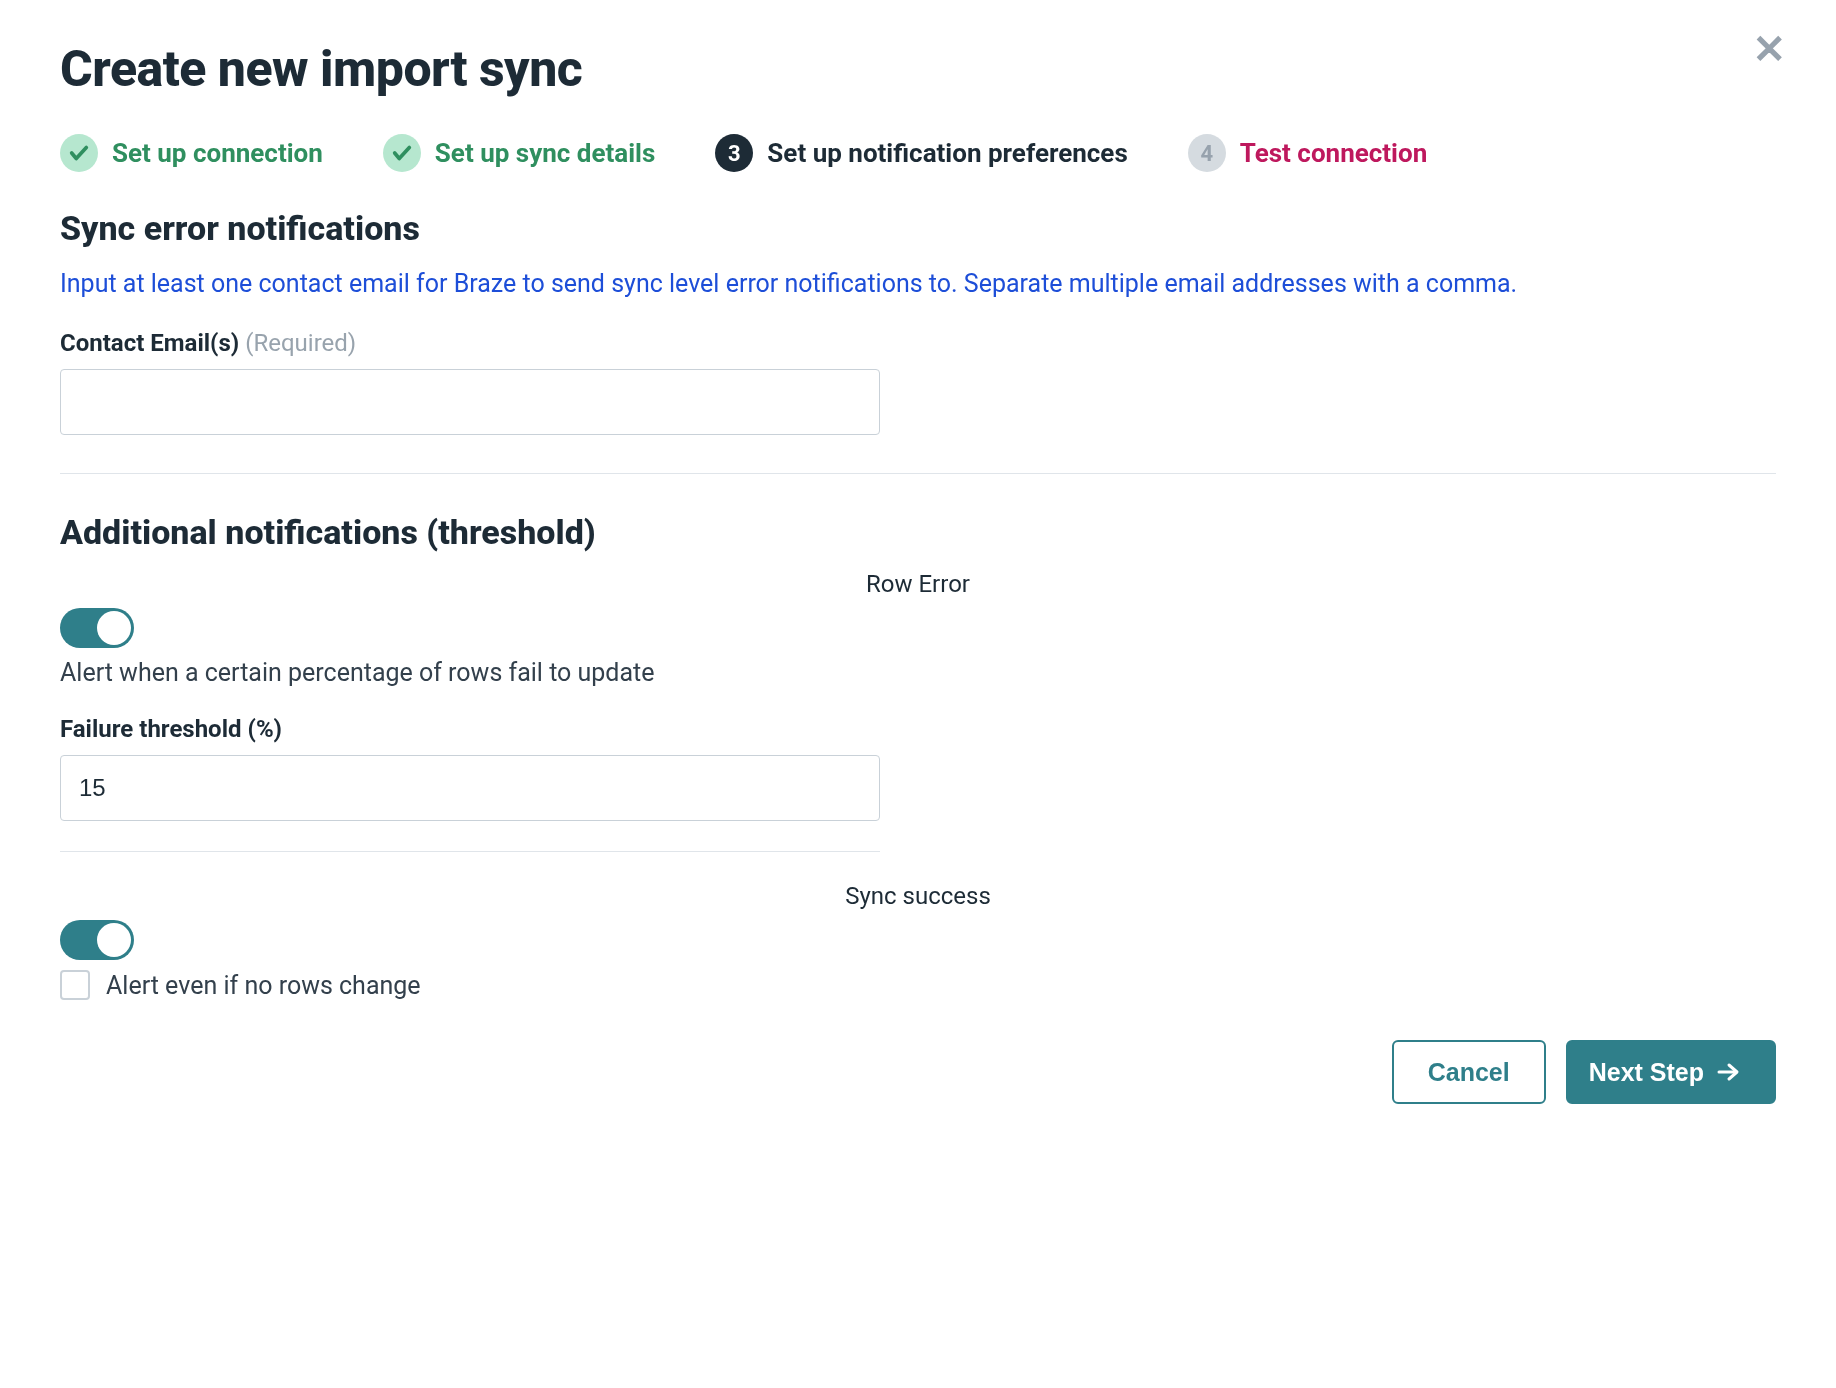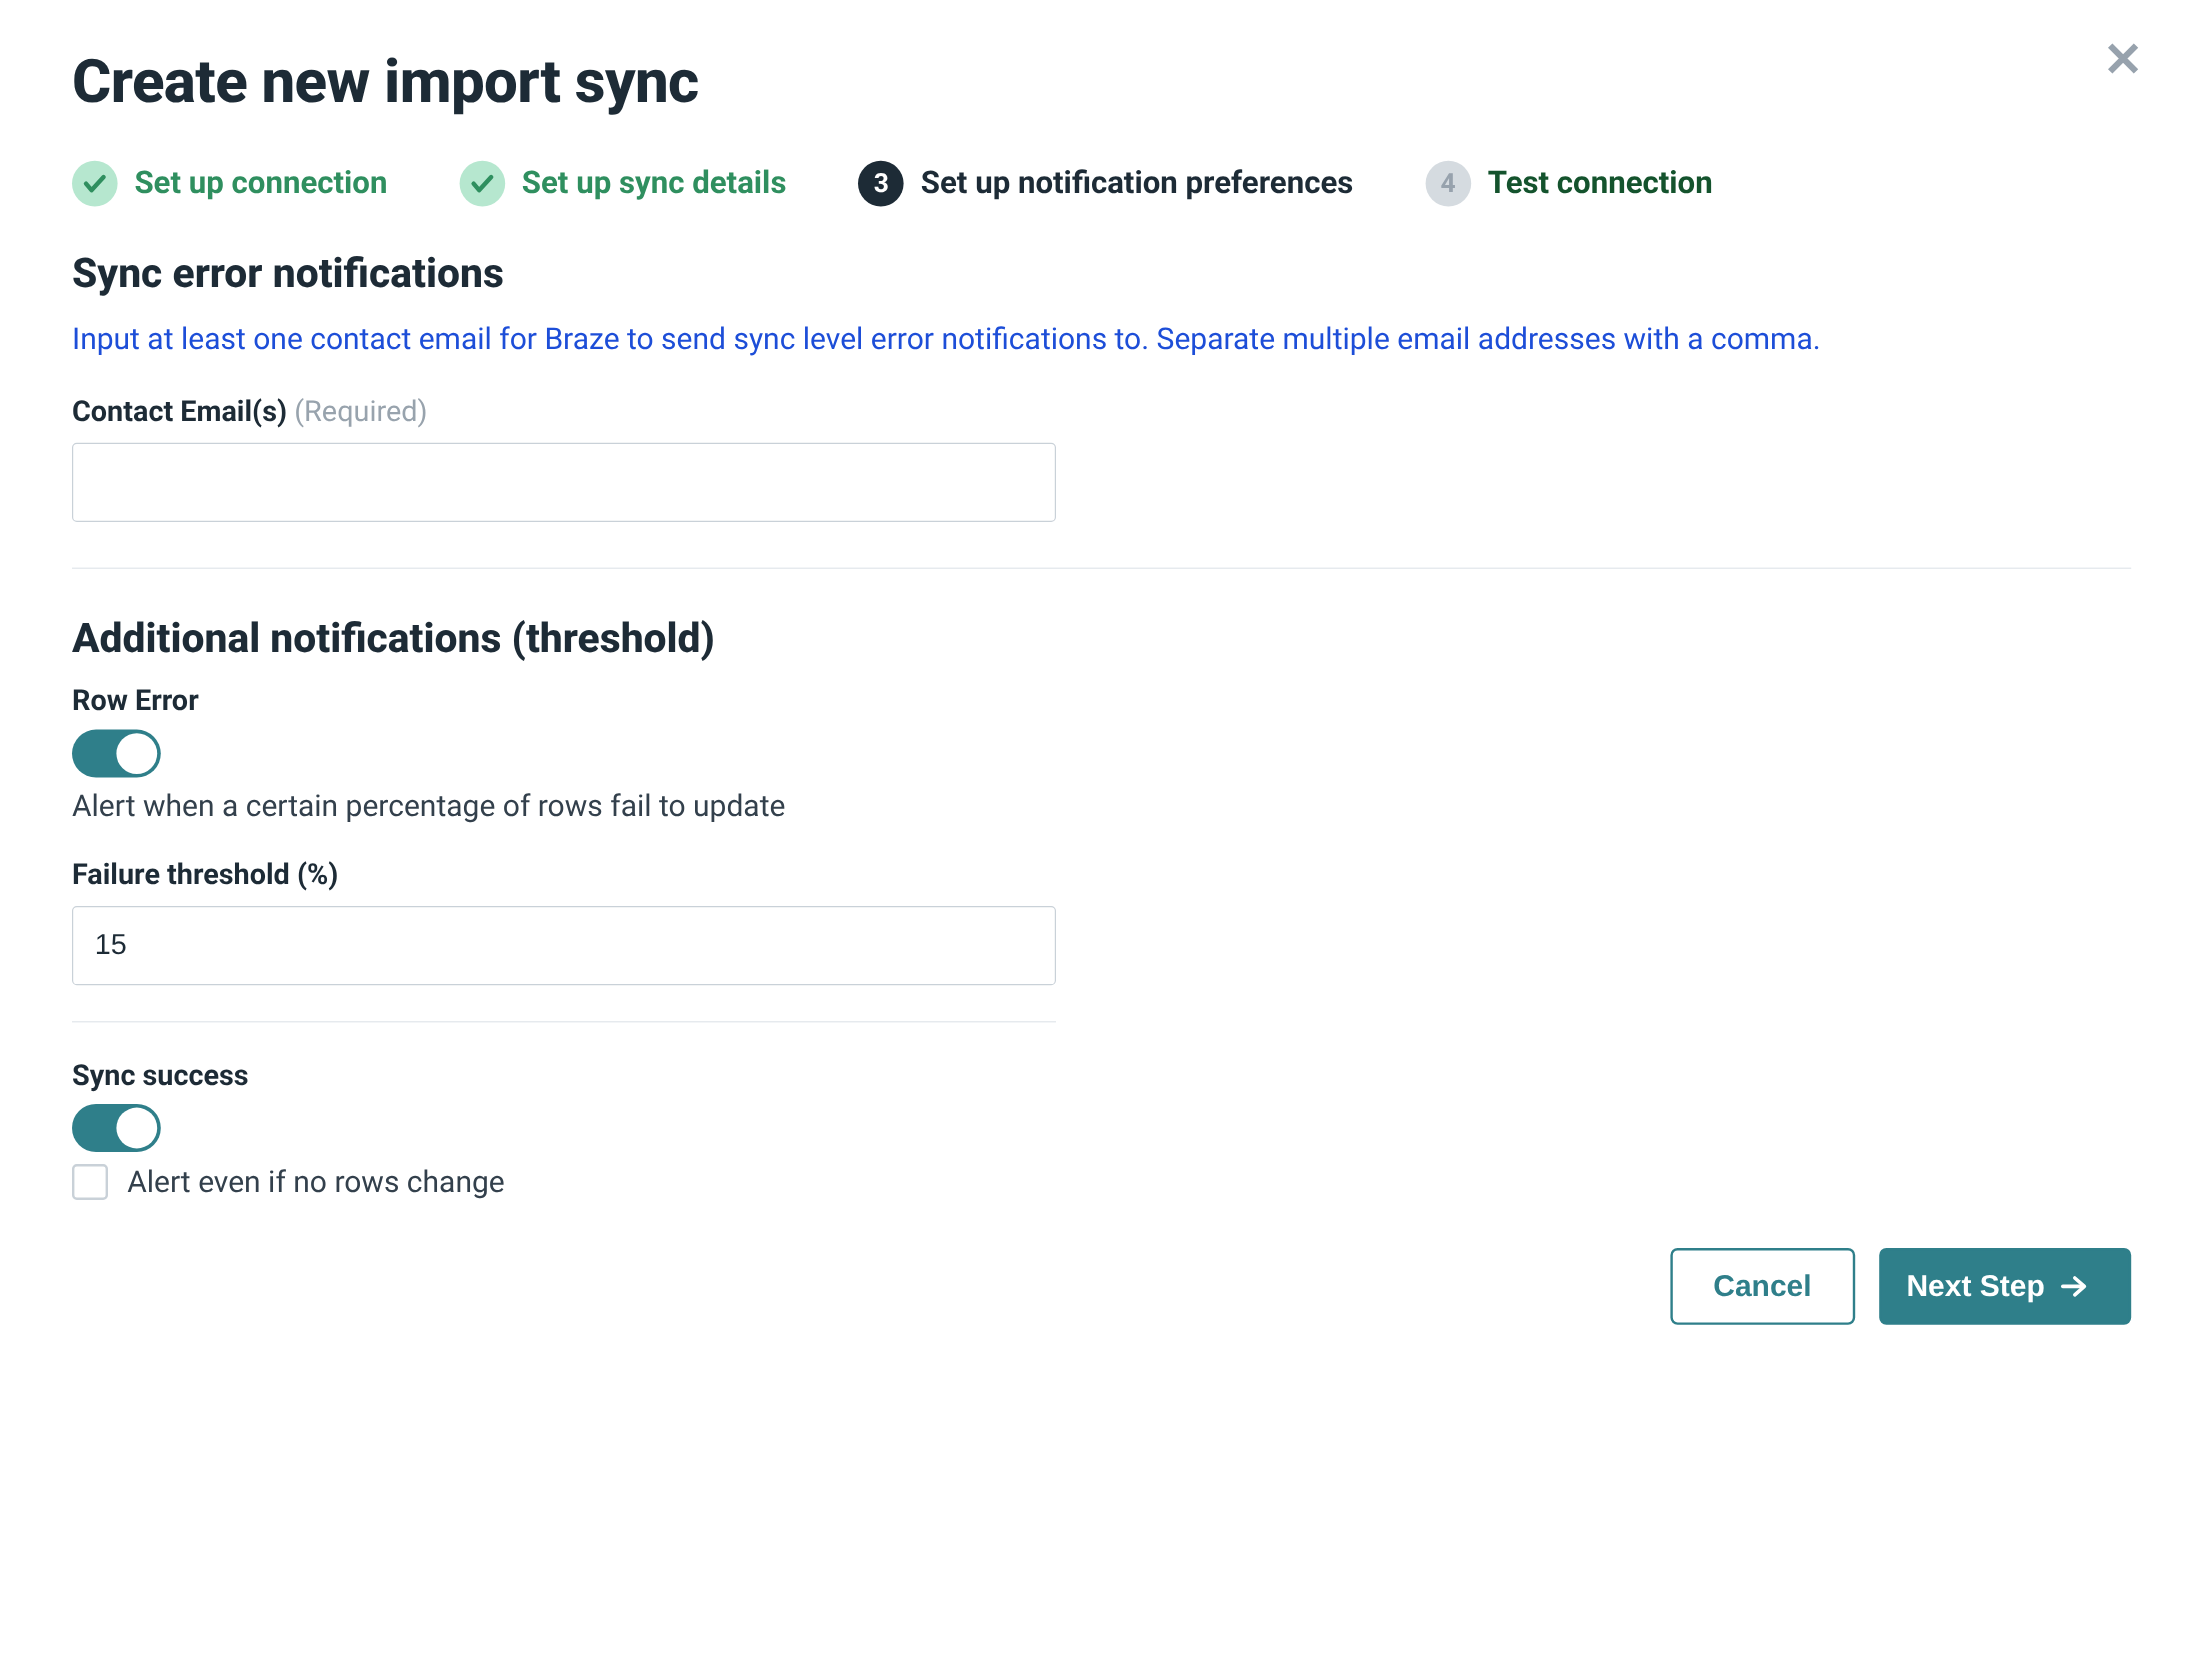--- a/index.html
+++ b/index.html
@@ -27,21 +27,21 @@
 .step-badge {
   width: 38px; height: 38px; border-radius: 50%; display: flex;
   align-items: center; justify-content: center; font-weight: 700; font-size: 22px;
 }
 .step-badge.done { background: #b6e7cf; color: #2f8f5f; }
 .step-badge.current { background: #1d2b36; color: #fff; }
 .step-badge.future { background: #d5dbe0; color: #97a2ad; }
 .step-label { font-size: 26px; font-weight: 700; }
 .step.done .step-label { color: #2f8f5f; }
 .step.current .step-label { color: #1d2b36; }
-.step.future .step-label { color: #14532d; }
+.step.future .step-label { color: #be185d; }
 .check-icon { width: 22px; height: 22px; }
 h2.section-title {
   font-size: 34px; font-weight: 800; color: #1d2b36; margin-bottom: 18px;
 }
 p.section-desc {
   font-size: 25px; color: #1d4ed8; line-height: 1.4; margin-bottom: 28px;
   max-width: 1650px;
 }
 .field-label {
   font-size: 24px; font-weight: 700; color: #1d2b36; margin-bottom: 12px;
@@ -52,21 +52,21 @@
   font-size: 24px; padding: 17px 18px; background: #fff; color: #1d2b36;
 }
 hr.divider {
   border: none; border-top: 1px solid #e0e5ea; margin: 38px 0;
 }
 hr.divider-narrow {
   border: none; border-top: 1px solid #e0e5ea; margin: 30px 0;
   width: 820px;
 }
 .sub-label {
-  font-size: 24px; font-weight: 700; color: #1d2b36; margin-bottom: 10px;
+  font-size: 24px; font-weight: 400; color: #1d2b36; margin-bottom: 10px; text-align: center;
 }
 .toggle {
   width: 74px; height: 40px; background: #2f7f8a; border-radius: 20px;
   position: relative; cursor: pointer; margin-bottom: 10px;
 }
 .toggle .knob {
   position: absolute; right: 3px; top: 3px; width: 34px; height: 34px;
   background: #fff; border-radius: 50%;
 }
 .help-text { font-size: 25px; color: #33404c; margin-bottom: 28px; }

